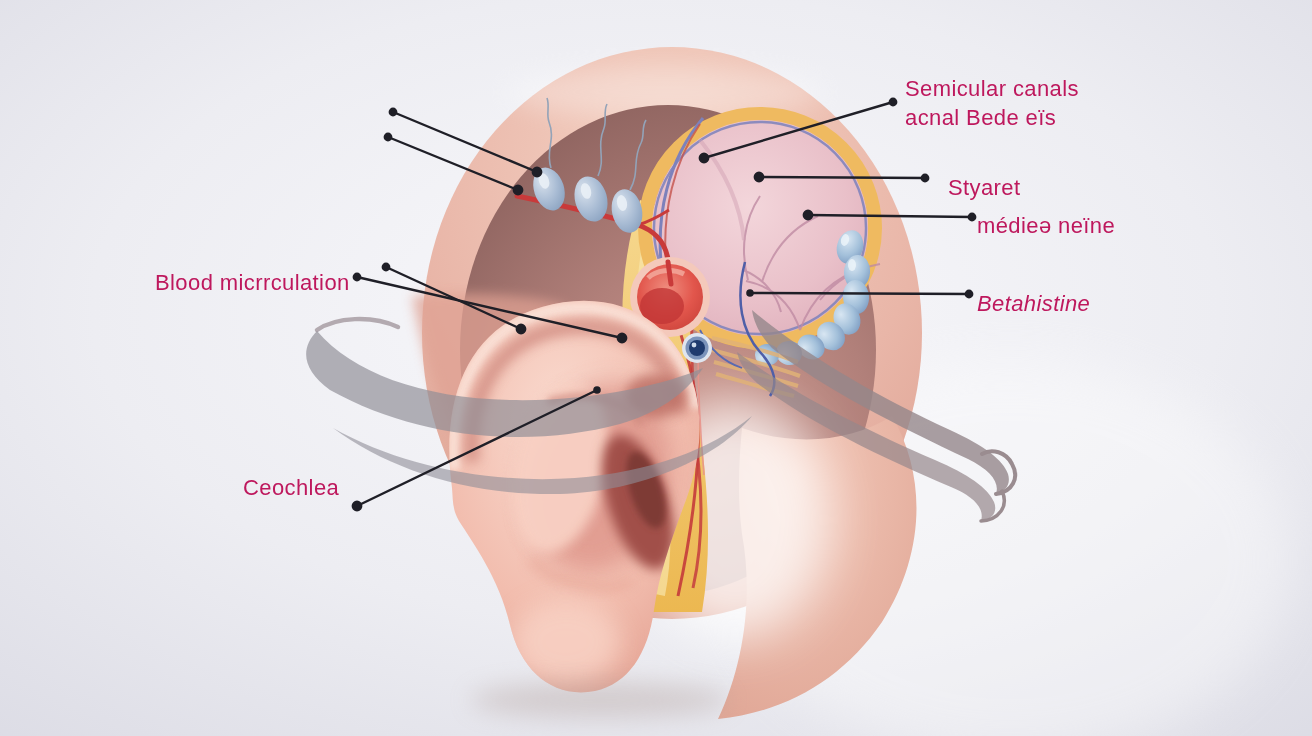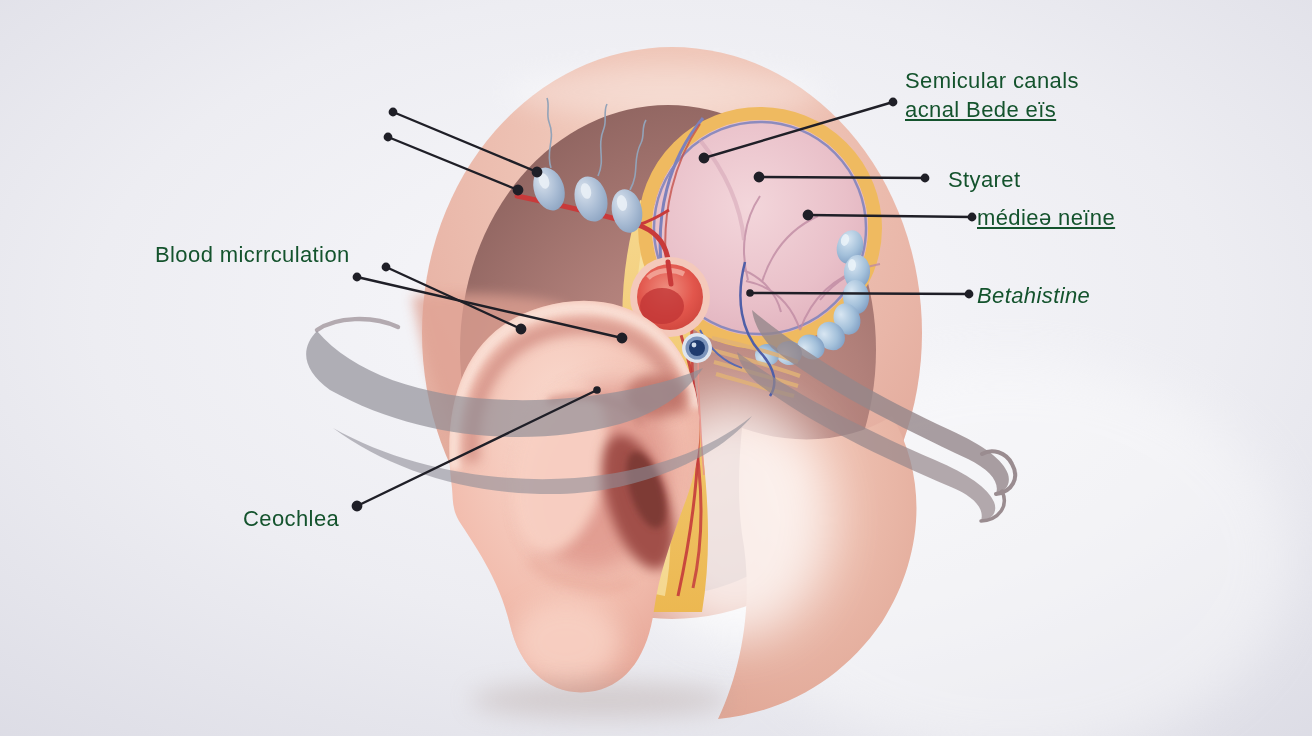--- a/index.html
+++ b/index.html
@@ -1,21 +1,21 @@
 <!DOCTYPE html>
 <html><head>
 <meta charset="utf-8">
 <style>
   html,body{margin:0;padding:0;background:#e9e9ef;}
   #stage{position:relative;width:1312px;height:736px;overflow:hidden;
          font-family:"Liberation Sans", sans-serif;}
   #stage svg{position:absolute;left:0;top:0;}
-  .label{position:absolute;color:#14532d;font-size:22px;line-height:29px;
-         letter-spacing:.4px;white-space:nowrap;}
-  .label .l2{display:block;text-decoration:underline;}
+  .label{position:absolute;color:#be185d;font-size:22px;line-height:29px;
+         letter-spacing:.4px;white-space:nowrap;margin-top:8px;}
+  .label .l2{display:block;}
   .r{text-align:right;}
 </style>
 </head>
 <body>
 
 <div id="stage">
 
 <svg width="1312" height="736" viewBox="0 0 1312 736" xmlns="http://www.w3.org/2000/svg">
   <defs>
     <radialGradient id="gBg" cx="50%" cy="42%" r="78%">
@@ -231,23 +231,23 @@
         </g>
     <g>
           <line x1="969" y1="294" x2="750" y2="293"></line>
           <circle cx="969" cy="294" r="3.2"></circle>
           <circle cx="750" cy="293" r="2.6"></circle>
         </g>
   </g>
 </svg>
 
 
-<div class="label" style="left:155px;top:240px;">Blood micrrculation</div>
-
-<div class="label" style="left:243px;top:504px;text-align:right;">Ceochlea</div>
+<div class="label" style="left:155px;top:260px;">Blood micrrculation</div>
+
+<div class="label" style="left:243px;top:465px;text-align:right;">Ceochlea</div>
 
 <div class="label" style="left:905px;top:66px;">
   <span>Semicular canals</span>
   <span class="l2">acnal Bede eïs</span>
 </div>
 
 <div class="label" style="left:948px;top:165px;">Styaret</div>
 
 <div class="label" style="left:977px;top:203px;">
   <span class="l2">médieə neïne</span>

